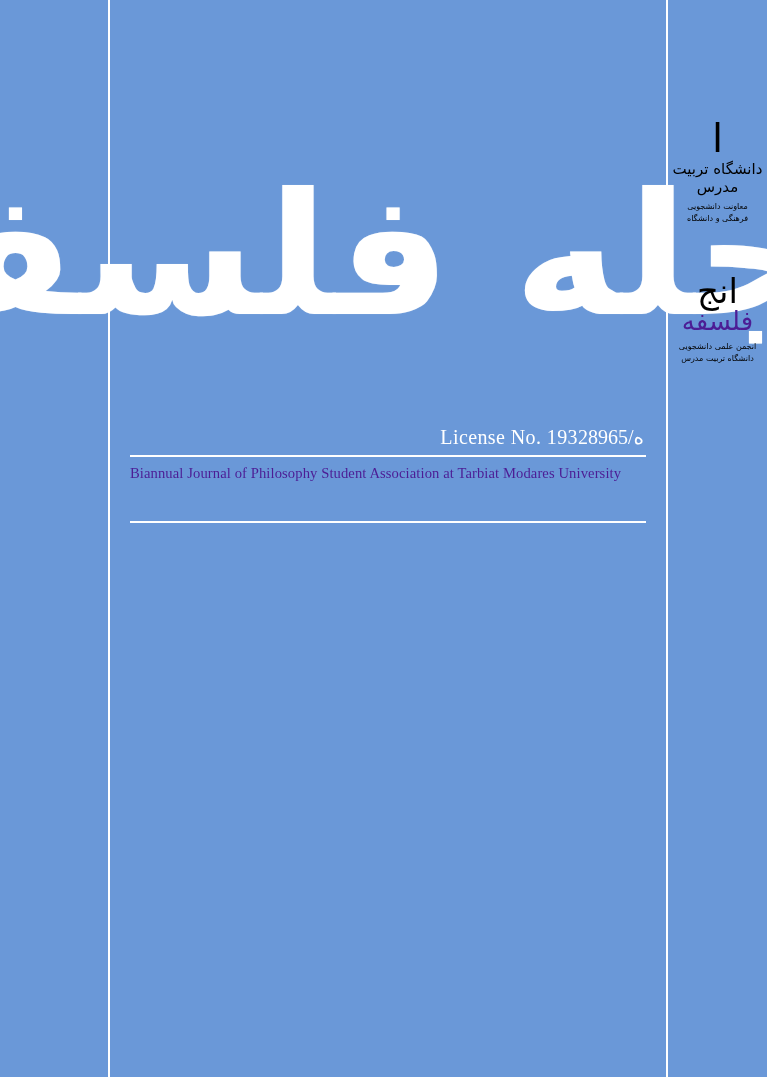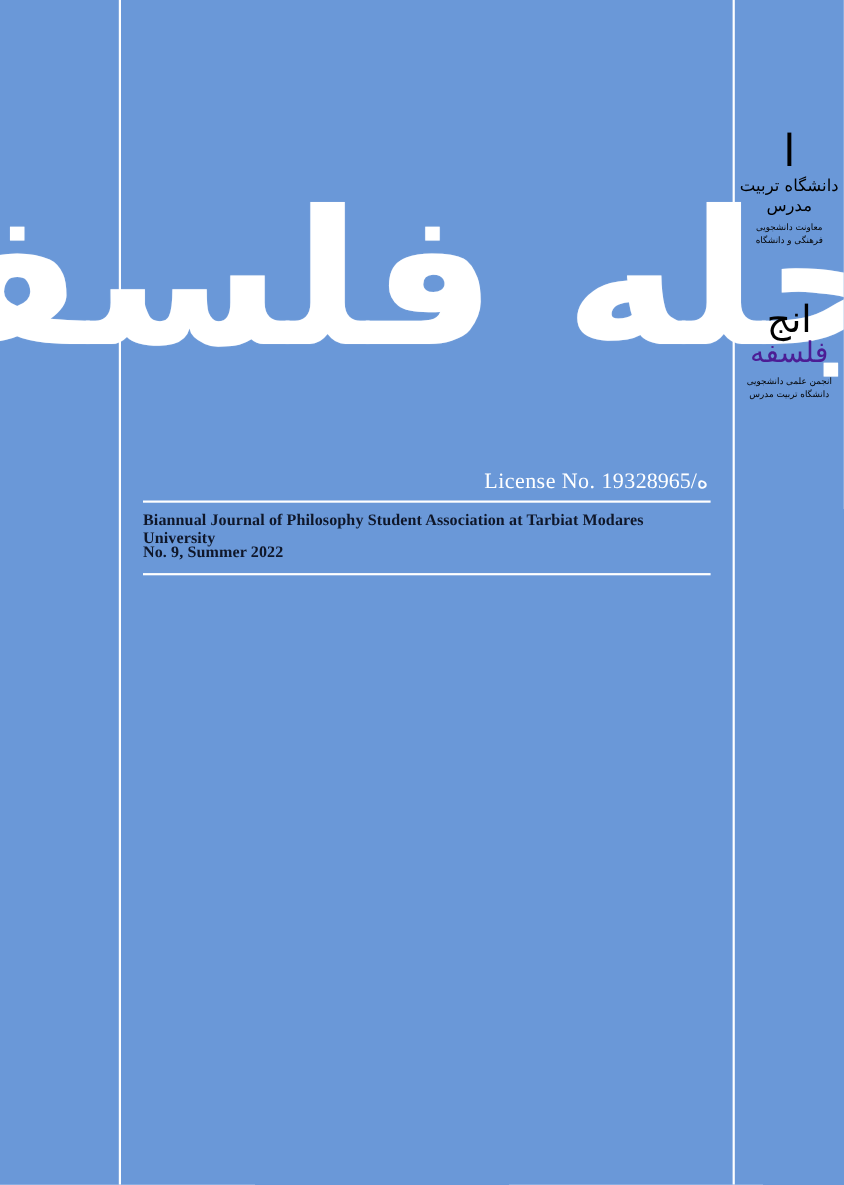--- a/index.html
+++ b/index.html
@@ -81,23 +81,23 @@
     height: 2px;
     background: #ffffff;
   }
   .divider-top    { top: 455px; }
   .divider-bottom { top: 521px; }
 
   .subtitle-line {
     position: absolute;
     left: 20px;
     width: 520px;
-    color: #0f172a;
+    color: #4c1d95;
     font-family: "Liberation Serif", serif;
-    font-weight: bold;
+    font-weight: normal;
     font-size: 14.6px;
     letter-spacing: 0.1px;
   }
   .subtitle-1 { top: 465px; }
   .subtitle-2 { top: 494px; font-size: 14.6px; }
 
   
   .logo-col {
     position: absolute;
     left: 668px;
@@ -168,21 +168,20 @@
 
     <div class="masthead">
       <span class="masthead-text">مجله فلسفه</span>
     </div>
 
     <div class="license">License No. 193ه/28965</div>
 
     <div class="divider divider-top"></div>
 
     <div class="subtitle-line subtitle-1">Biannual Journal of Philosophy Student Association at Tarbiat Modares University</div>
-    <div class="subtitle-line subtitle-2">No. 9, Summer 2022</div>
 
     <div class="divider divider-bottom"></div>
   </div>
 
   <div class="logo-col">
 
     <div class="logo-box logo-tmu">
       <span class="logo-mark logo-mark-tmu">ا</span>
       <span class="logo-script">دانشگاه تربیت مدرس</span>
       <span class="logo-caption">معاونت دانشجویی</span>

